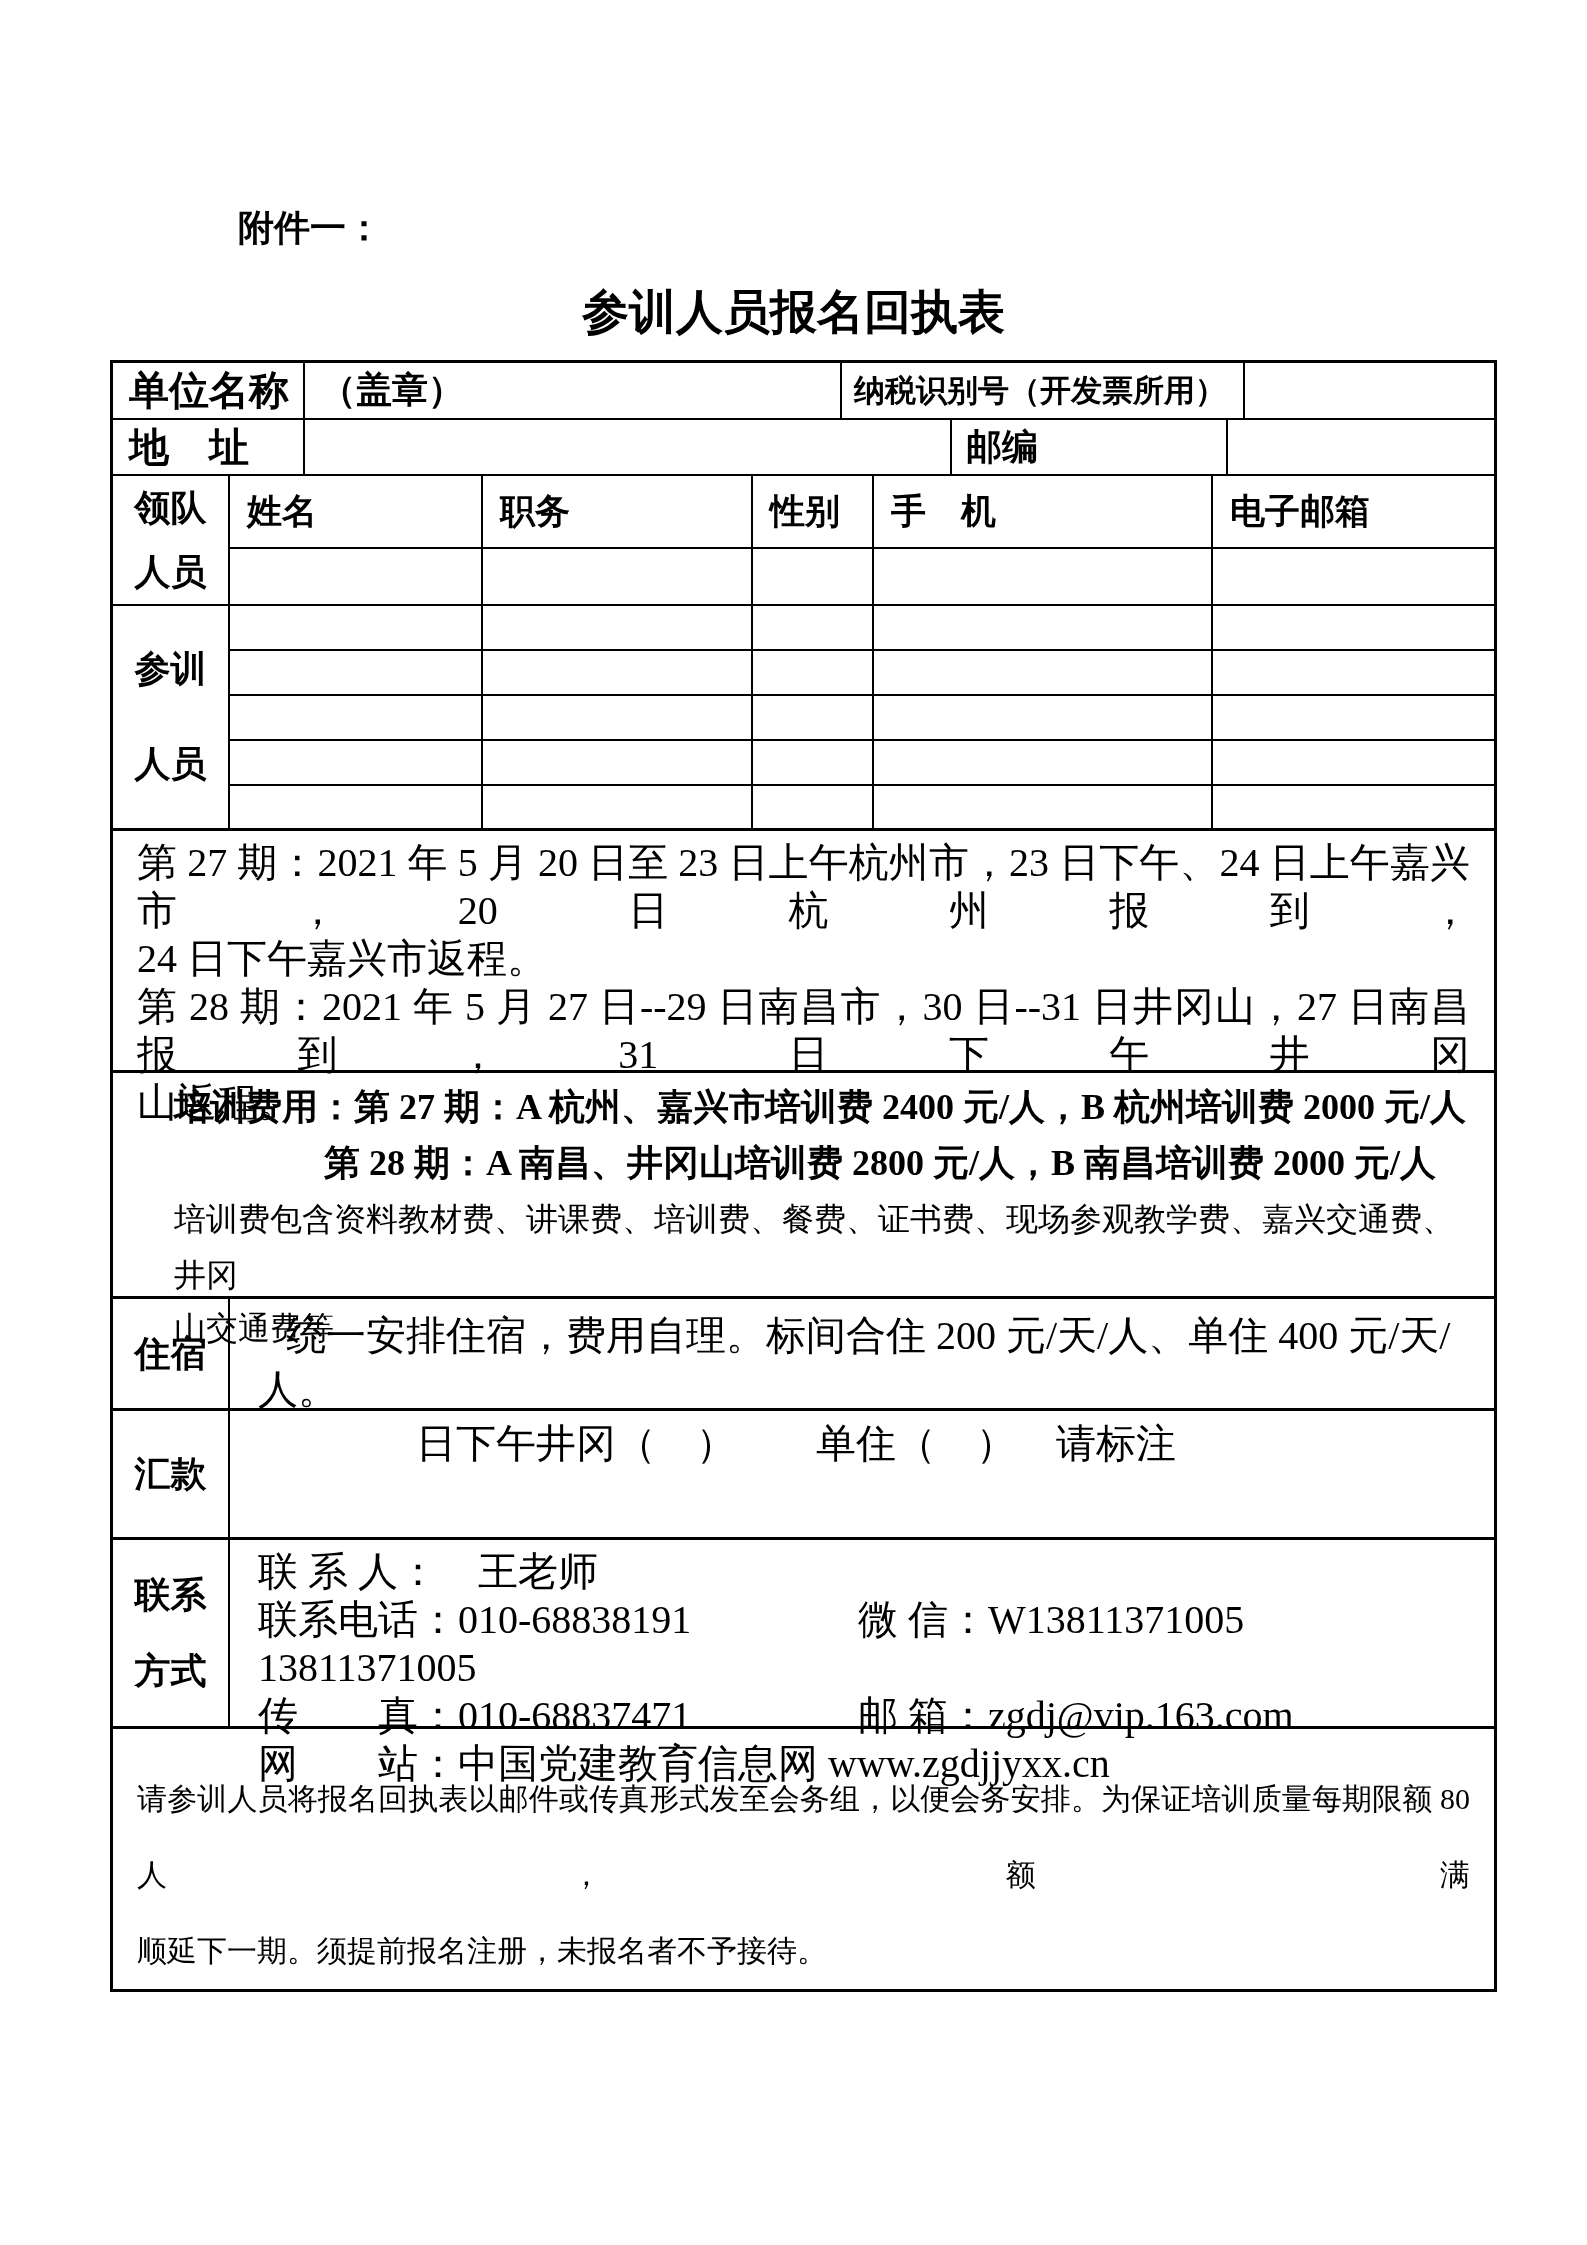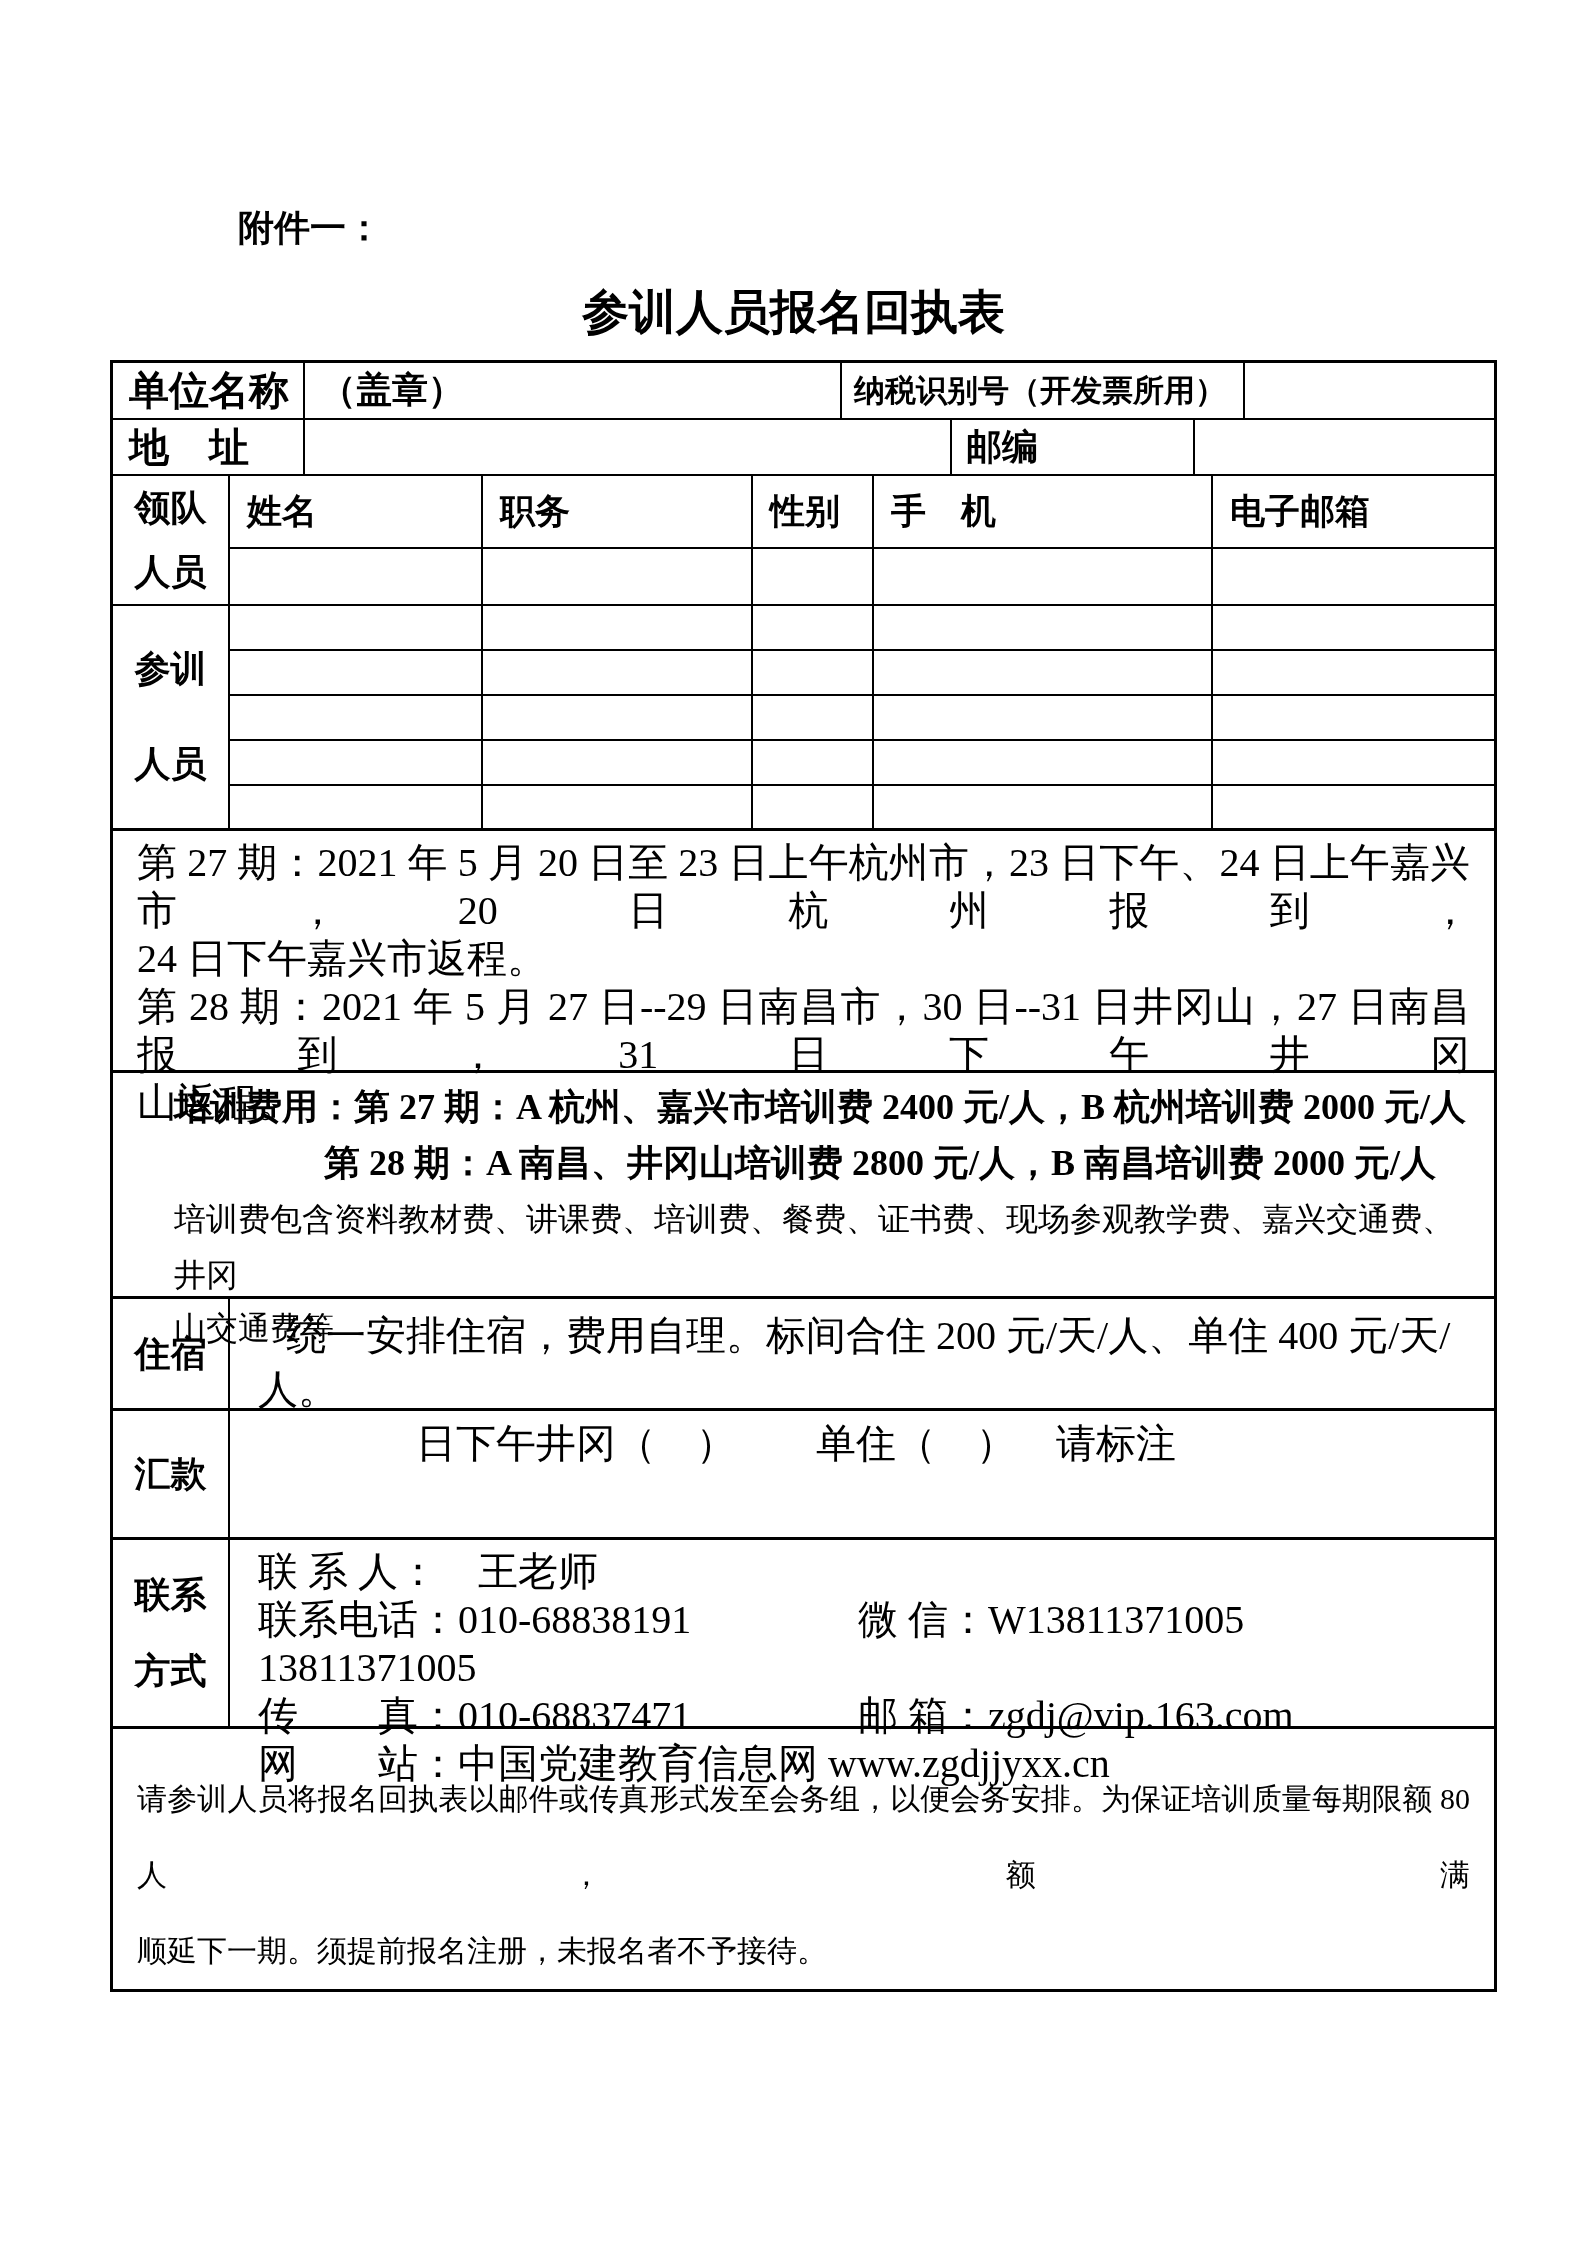--- a/index.html
+++ b/index.html
@@ -39,21 +39,21 @@
   .r-accom  { height:112px; }
   .r-remit  { height:168px; }
   .r-contact{ height:189px; }
   .r-note   { flex:1; }
 
   
   .w-lab { width:192px; padding-left:16px; font-size:40px; }
   .w-seal { width:537px; padding-left:15px; font-size:36px; }
   .w-tax { width:403px; padding-left:12px; font-size:31px; line-height:36px; }
   .w-addrval { width:647px; }
-  .w-post { width:243px; padding-left:14px; font-size:36px; }
+  .w-post { width:276px; padding-left:14px; font-size:36px; }
   .fx { flex:1; }
 
   
   .lcol { width:117px; display:flex; flex-direction:column; align-items:center;
           justify-content:center; font-size:36px; font-weight:bold; }
   .lcol .lw { line-height:64px; }
   .lcol.wide-gap .lw { line-height:95px; }
   .lcol.contact-gap { justify-content:space-evenly; }
   .lcol.contact-gap .lw { line-height:44px; }
   .cw1 { width:253px; } .cw2 { width:270px; } .cw3 { width:121px; }

